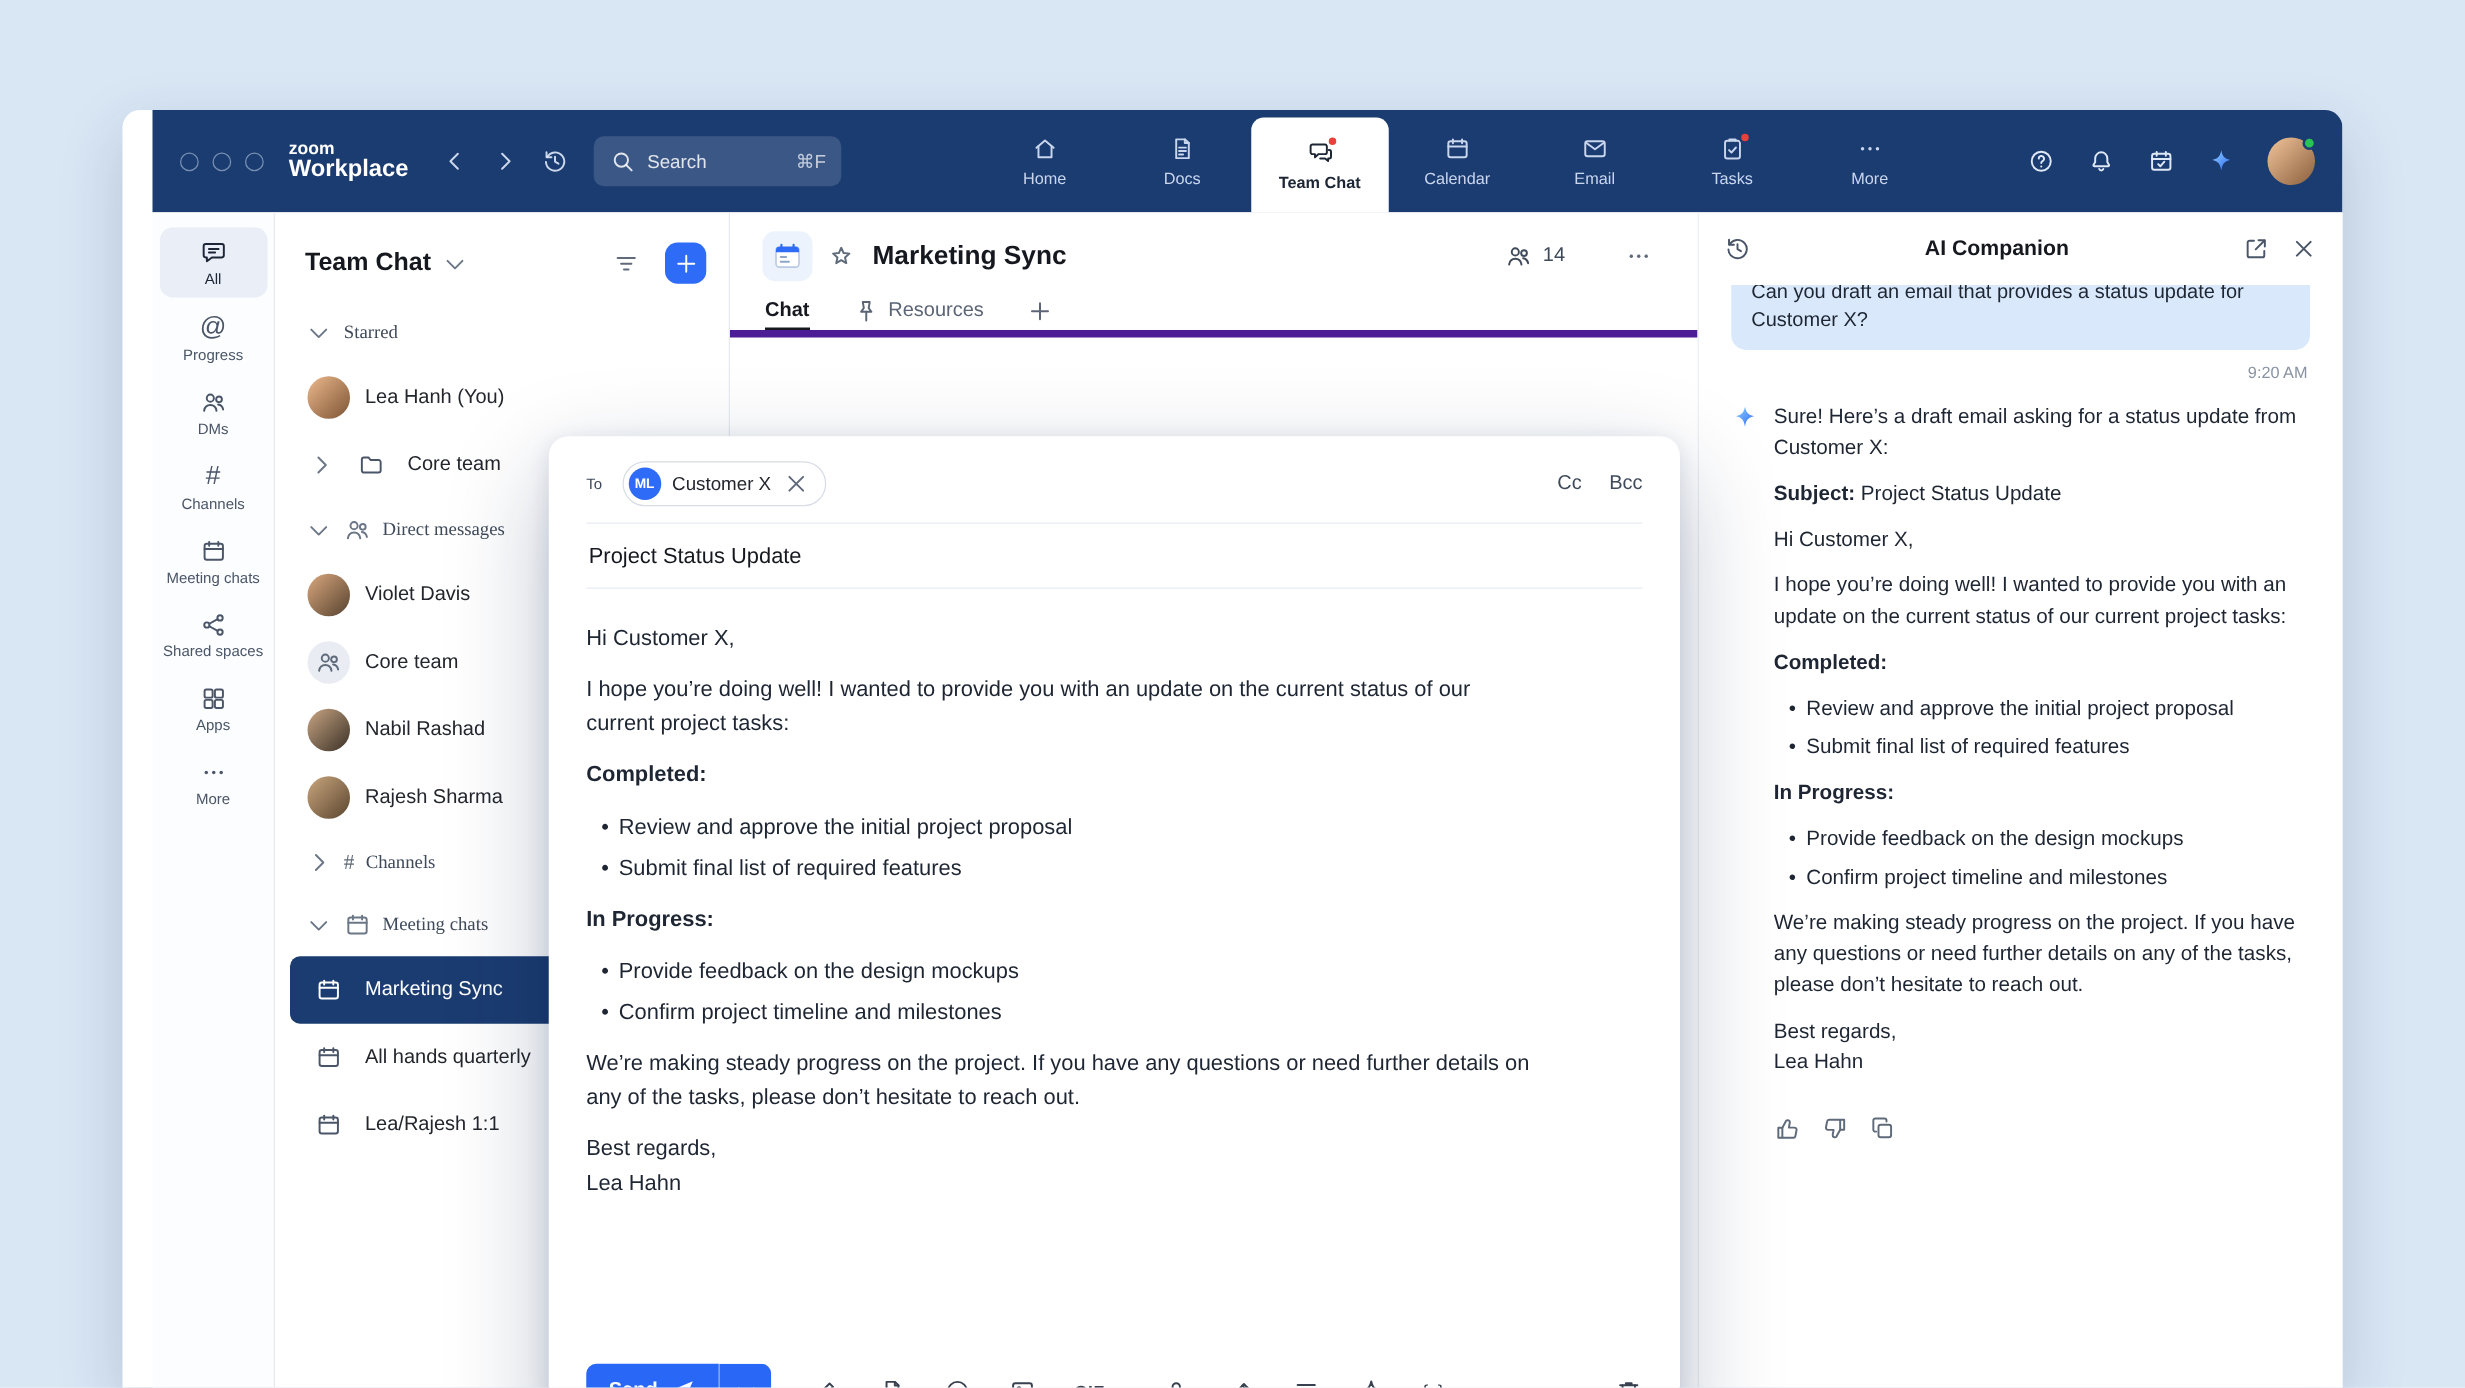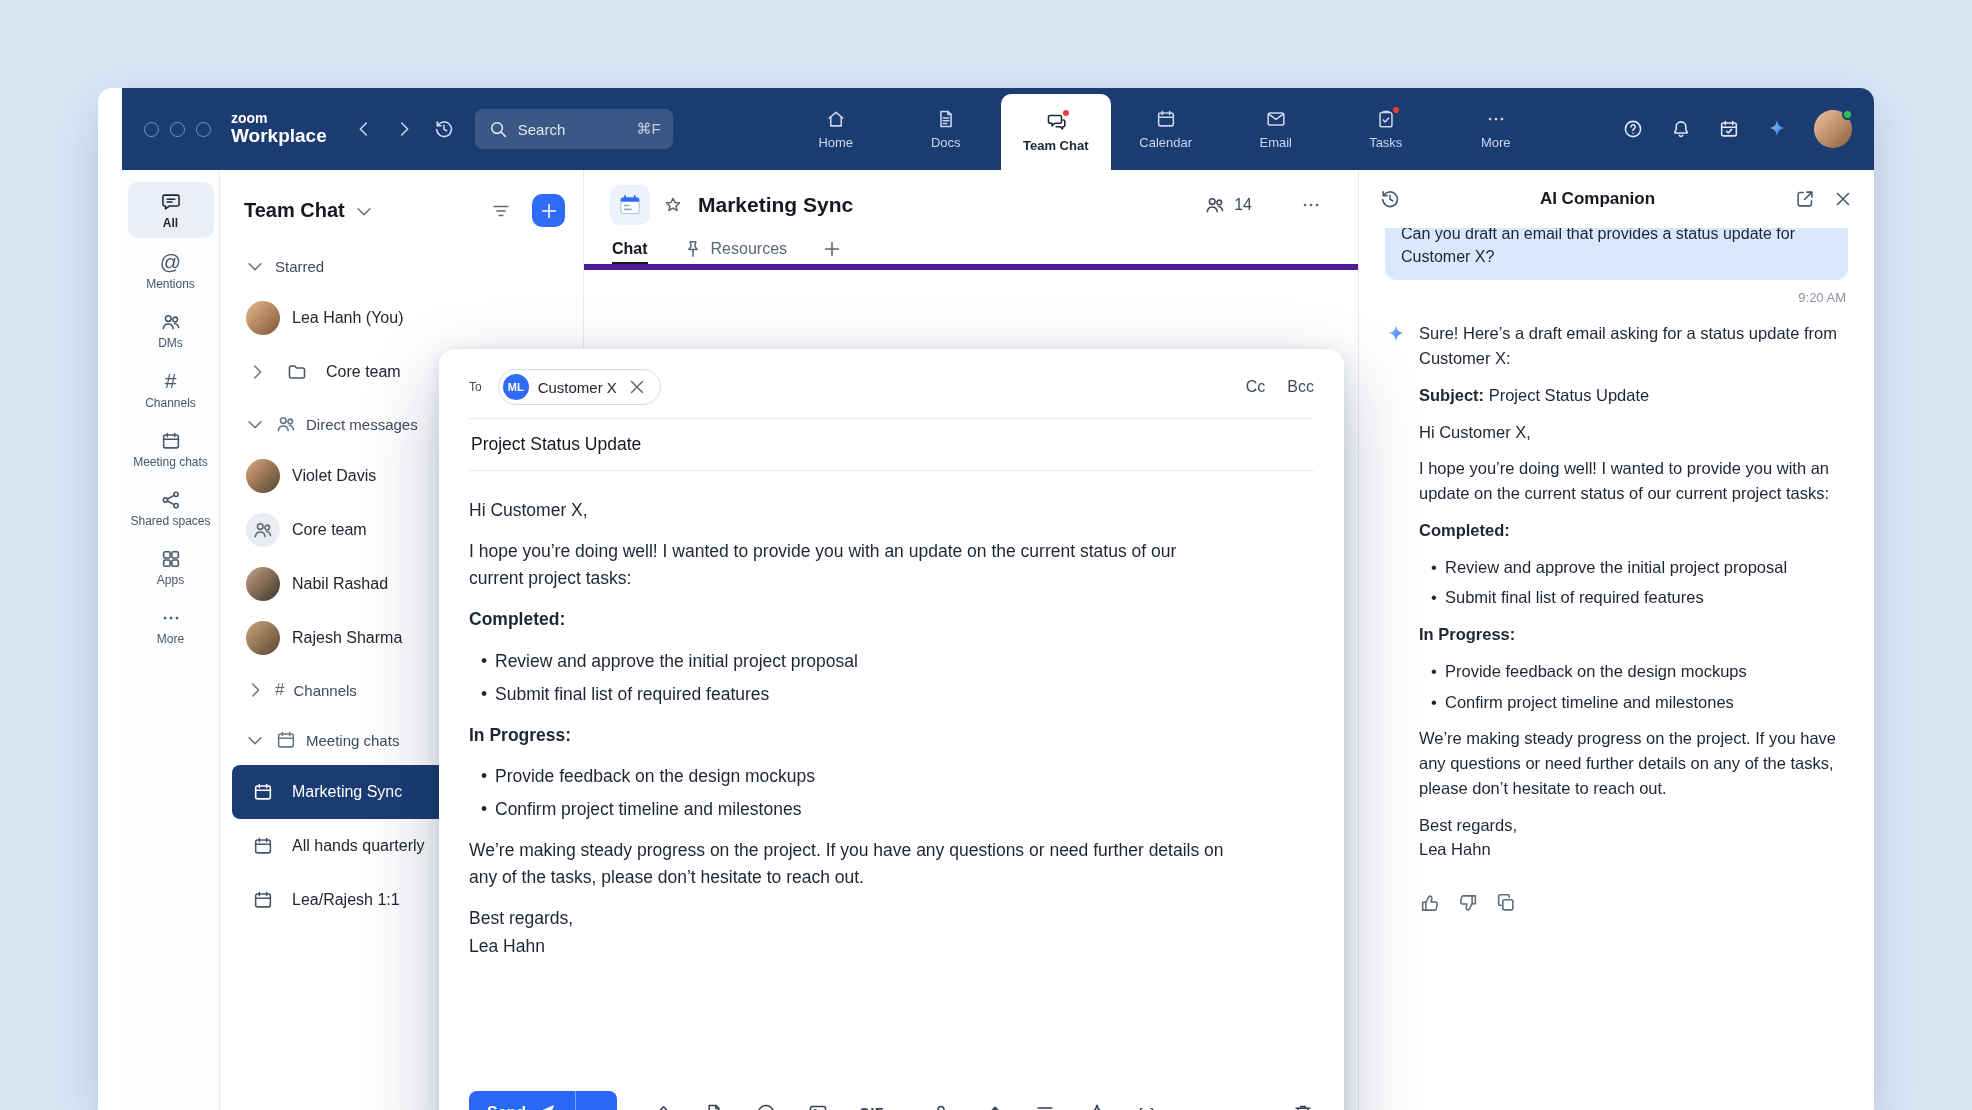--- a/index.html
+++ b/index.html
@@ -51,34 +51,34 @@
 
   
   .app-body{flex:1;display:flex;min-height:0;position:relative;background:#fff;}
 
   
   .rail{width:98px;flex-shrink:0;border-right:1px solid #e7ebf1;background:#fcfdfe;
         display:flex;flex-direction:column;align-items:center;padding-top:12px;gap:3px;}
   .rail-item{width:86px;padding:9px 2px 7px;border-radius:10px;display:flex;flex-direction:column;
              align-items:center;gap:4px;color:#4a5568;font-size:12px;text-align:center;
              line-height:1.15;cursor:pointer;}
-  .rail-item.active{background:#e9eef7;color:#1d2636;font-weight:bold;}
+  .rail-item.active{background:#e9eef7;color:#1d2636;font-weight:normal;}
   .rail-glyph{font-size:21px;line-height:24px;height:24px;}
 
   
   .chatlist{width:364px;flex-shrink:0;border-right:1px solid #e7ebf1;background:#fff;
             display:flex;flex-direction:column;overflow:hidden;}
   .chatlist-header{display:flex;align-items:center;padding:24px 18px 14px 24px;gap:8px;}
   .chatlist-title{font-size:20px;font-weight:bold;color:#15181e;}
   .flex-sp{flex:1;}
   .gray{color:#5f6a7a;}
   .add-btn{width:33px;height:33px;border-radius:10px;background:#2e6bf6;color:#fff;
            display:grid;place-items:center;margin-left:12px;cursor:pointer;}
   .section-header{display:flex;align-items:center;gap:9px;height:50px;padding:0 24px;
-                  color:#3f4a5a;font-size:15px;cursor:pointer;}
+                  color:#3f4a5a;font-size:15px;cursor:pointer;font-family:Liberation Serif, serif;}
   .chev{color:#6b7686;}
   .row{display:flex;align-items:center;gap:12px;height:54px;margin:0 12px;padding:0 14px;
        border-radius:8px;font-size:16px;color:#23262d;white-space:nowrap;cursor:pointer;}
   .row.selected{background:#1b3c71;color:#fff;}
   .avatar{width:34px;height:34px;border-radius:50%;flex-shrink:0;}
   .avatar.group{background:#e9edf3;display:grid;place-items:center;color:#5f6a7a;}
   .cal-slot{width:34px;display:grid;place-items:center;flex-shrink:0;color:#4a5568;}
   .row.selected .cal-slot{color:#fff;}
   .av-lea{background:linear-gradient(135deg,#ecb98d,#7d5434);}
   .av-violet{background:linear-gradient(135deg,#dba87f,#55422e);}
@@ -464,21 +464,21 @@
 
     <nav class="rail">
       <div class="rail-item active">
         <svg class="ic ic-24">
             <use href="#i-chat1"></use>
           </svg>
         <span>All</span>
       </div>
       <div class="rail-item">
         <span class="rail-glyph">@</span>
-        <span>Mentions</span>
+        <span>Progress</span>
       </div>
       <div class="rail-item">
         <svg class="ic ic-24">
             <use href="#i-people"></use>
           </svg>
         <span>DMs</span>
       </div>
       <div class="rail-item">
         <span class="rail-glyph">#</span>
         <span>Channels</span>

